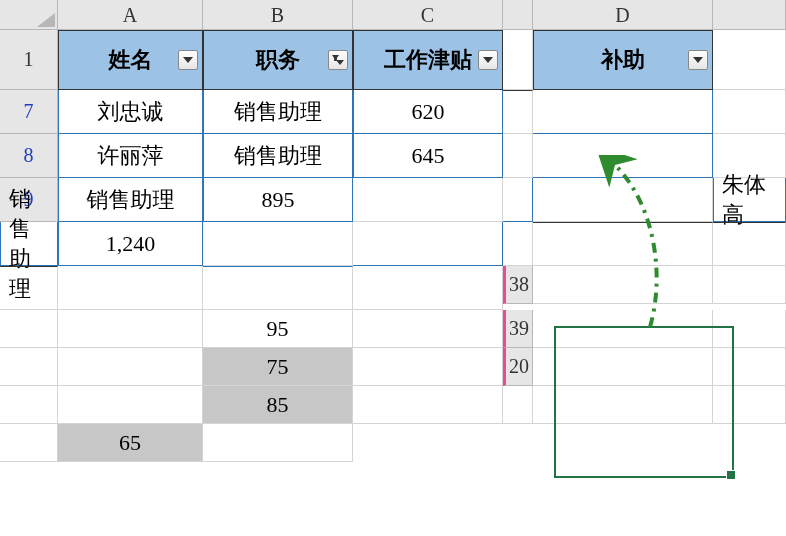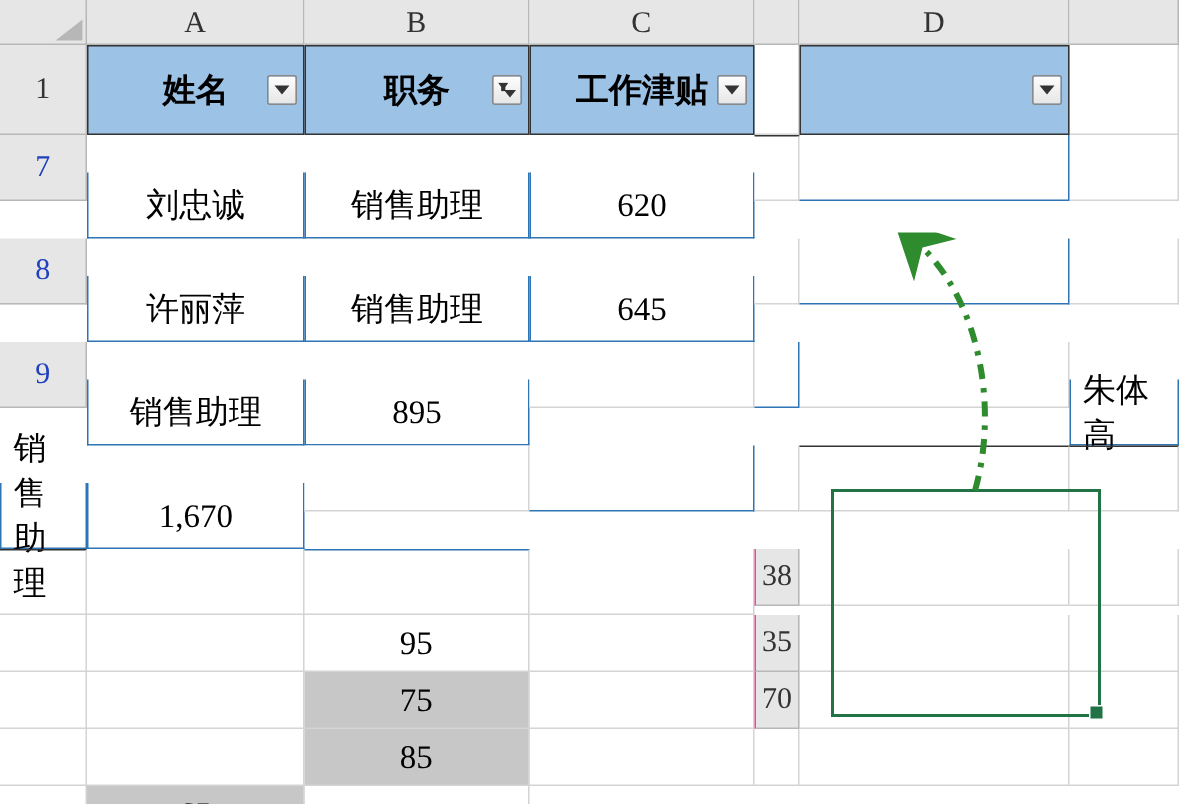--- a/index.html
+++ b/index.html
@@ -48,21 +48,21 @@
     border-bottom: 1px solid #b7b7b7;
     text-align: center;
     font-size: 20px;
     font-family: "Times New Roman", serif;
     color: #333;
     display: flex;
     align-items: center;
     justify-content: center;
   }
   .rowhdr.filtered { color: #2040c0; }
-  .rowhdr.markleft { border-left: 1px solid #ec4899; }
+  .rowhdr.markleft { border-left: 3px solid #ec4899; }
   .cell {
     border-right: 1px solid #d4d4d4;
     border-bottom: 1px solid #d4d4d4;
     display: flex;
     align-items: center;
     font-size: 22px;
     padding: 0 8px;
   }
   .row-h1 { height: 60px; }
   .row-h { height: 44px; }
@@ -109,21 +109,20 @@
     right: 3px; bottom: 4px;
     border-left: 4px solid transparent;
     border-right: 4px solid transparent;
     border-top: 5px solid #333;
   }
   .datacell {
     justify-content: center;
     border: 1px solid #2e75b5;
     border-top: none;
     font-family: "SimSun","Times New Roman", serif;
-    margin-top: 25px;
   }
   .datacell.num { font-family: "Times New Roman", serif; text-align: right; }
   .emptyD {
     border-right: 1px solid #2e75b5;
     border-bottom: 1px solid #2e75b5;
   }
   .plain {
     border-right: 1px solid #d4d4d4;
     border-bottom: 1px solid #d4d4d4;
   }
@@ -187,20 +186,21 @@
   <div class="cell thcell row-h1">
     <span class="lbl">职务</span>
     <span class="filterbtn active"></span>
   </div>
   <div class="cell thcell row-h1">
     <span class="lbl">工作津贴</span>
     <span class="filterbtn"></span>
   </div>
   <div class="cell plain row-h1 gapcol"></div>
   <div class="cell thcell row-h1">
+    <span class="lbl">补助</span>
     <span class="filterbtn"></span>
   </div>
   <div class="cell plain row-h1"></div>
 
   <div class="rowhdr filtered row-h">7</div>
   <div class="cell datacell row-h">刘忠诚</div>
   <div class="cell datacell row-h">销售助理</div>
   <div class="cell datacell num row-h">620</div>
   <div class="cell plain row-h gapcol gapcell"></div>
   <div class="cell emptyD row-h"></div>
@@ -216,49 +216,49 @@
 
   <div class="rowhdr filtered row-h">9</div>
   <div class="cell datacell row-h">销售助理</div>
   <div class="cell datacell num row-h">895</div>
   <div class="cell plain row-h gapcol"></div>
   <div class="cell emptyD row-h"></div>
   <div class="cell plain row-h"></div>
 
   <div class="cell datacell row-h">朱体高</div>
   <div class="cell datacell row-h">销售助理</div>
-  <div class="cell datacell num row-h">1,670</div>
+  <div class="cell datacell num row-h">1,240</div>
   <div class="cell plain row-h gapcol"></div>
   <div class="cell emptyD row-h"></div>
   <div class="cell plain row-h"></div>
 
   <div class="cell plain row-h" style="border-top:1px solid #333"></div>
   <div class="cell plain row-h" style="border-top:1px solid #333"></div>
   <div class="cell plain row-h" style="border-top:1px solid #333"></div>
   <div class="cell plain row-h gapcol"></div>
   <div class="cell plain row-h" style="border-top:1px solid #2e75b5"></div>
   <div class="cell plain row-h"></div>
 
   <div class="rowhdr markleft row-s">38</div>
   <div class="cell plain row-s"></div>
   <div class="cell plain row-s"></div>
   <div class="cell plain row-s"></div>
   <div class="cell plain row-s gapcol"></div>
   <div class="selcell row-s">95</div>
   <div class="cell plain row-s"></div>
 
-  <div class="rowhdr markleft row-s">35</div>
+  <div class="rowhdr markleft row-s">39</div>
   <div class="cell plain row-s"></div>
   <div class="cell plain row-s"></div>
   <div class="cell plain row-s"></div>
   <div class="cell plain row-s gapcol"></div>
   <div class="selcell gray row-s">75</div>
   <div class="cell plain row-s"></div>
 
-  <div class="rowhdr markleft row-s">70</div>
+  <div class="rowhdr markleft row-s">20</div>
   <div class="cell plain row-s"></div>
   <div class="cell plain row-s"></div>
   <div class="cell plain row-s"></div>
   <div class="cell plain row-s gapcol"></div>
   <div class="selcell gray row-s">85</div>
   <div class="cell plain row-s"></div>
 
   <div class="cell plain row-s"></div>
   <div class="cell plain row-s"></div>
   <div class="cell plain row-s"></div>

